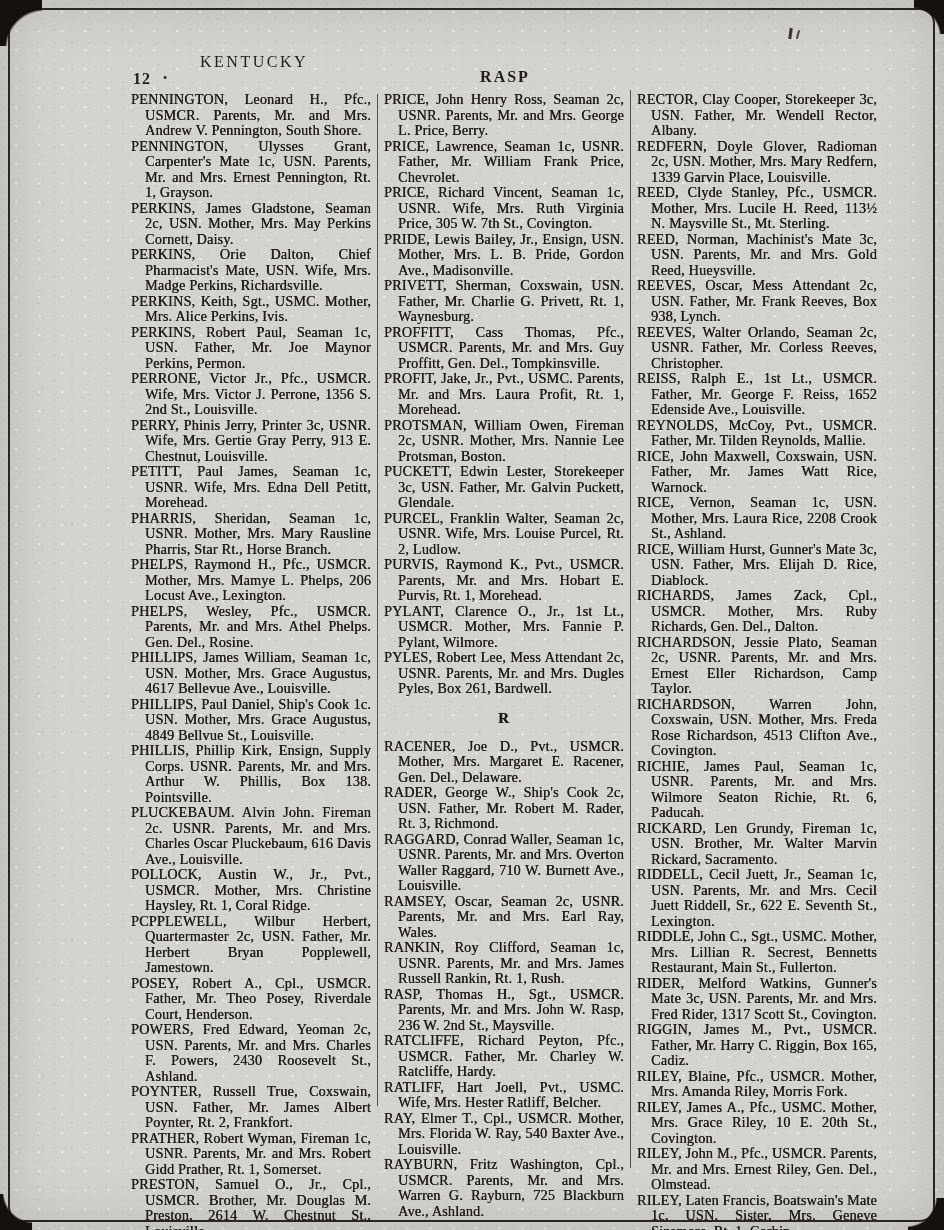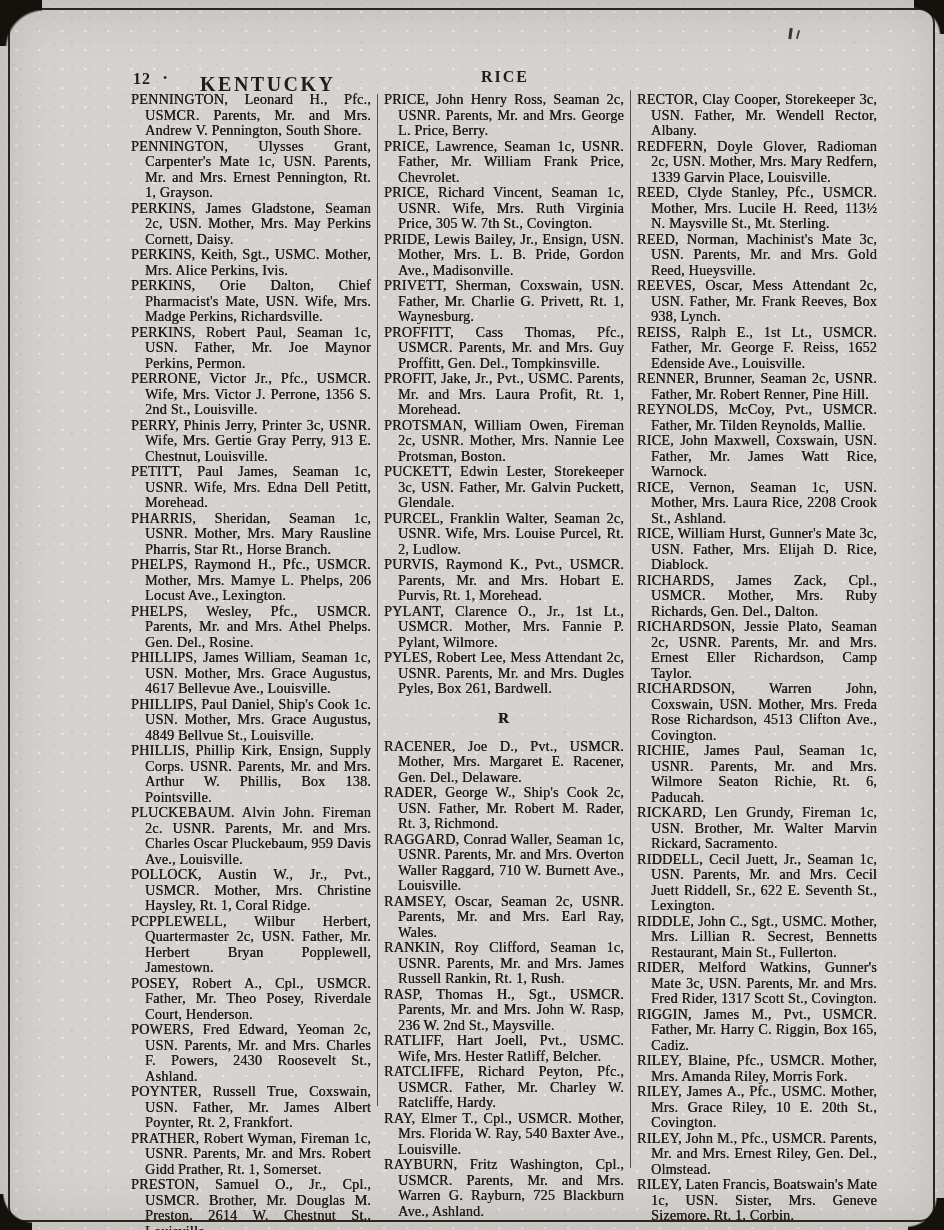--- a/index.html
+++ b/index.html
@@ -30,21 +30,21 @@
     background:radial-gradient(circle at -5% 105%, transparent 56%, #15120e 60%);}
   .corner.bl{bottom:0;left:0;width:32px;height:36px;
     background:radial-gradient(circle at 105% -5%, transparent 58%, #15120e 62%);}
   .corner.br{bottom:0;right:0;width:36px;height:32px;
     background:radial-gradient(circle at -5% -5%, transparent 58%, #15120e 62%);}
   .speck1{position:absolute;left:789px;top:28px;width:3px;height:11px;background:#3a362f;transform:rotate(8deg);}
   .speck2{position:absolute;left:797px;top:30px;width:2px;height:9px;background:#4a463e;transform:rotate(14deg);}
 
   .header-num{position:absolute;left:133px;top:70px;font-size:16px;font-weight:bold;letter-spacing:1px;}
   .header-bullet{position:absolute;left:163px;top:71px;font-size:12px;}
-  .header-region{position:absolute;left:200px;top:73px;font-size:20px;font-weight:bold;letter-spacing:2.5px;}
+  .header-region{position:absolute;left:200px;top:53px;font-size:16px;font-weight:normal;letter-spacing:2.5px;}
   .header-dead{position:absolute;left:505px;top:68px;transform:translateX(-50%);font-size:16px;font-weight:bold;letter-spacing:2px;}
 
   .col{position:absolute;top:92px;width:240px;}
   .col1{left:131px;}
   .col2{left:384px;}
   .col3{left:637px;}
   .divider{position:absolute;width:1px;background:#56524b;}
   .div1{left:377px;top:94px;height:1012px;}
   .div2{left:630px;top:90px;height:1078px;}
 
@@ -76,42 +76,42 @@
   <div class="corner tl"></div>
   <div class="corner tr"></div>
   <div class="corner bl"></div>
   <div class="corner br"></div>
   <div class="speck1"></div>
   <div class="speck2"></div>
 
   <span class="header-num">12</span>
   <span class="header-bullet">•</span>
   <span class="header-region">KENTUCKY</span>
-  <span class="header-dead">RICE</span>
+  <span class="header-dead">RASP</span>
 
   <div class="divider div1"></div>
   <div class="divider div2"></div>
 
   <div class="col col1">
       <p class="entry">PENNINGTON, Leonard H., Pfc., USMCR. Parents, Mr. and Mrs. Andrew V. Pennington, South Shore.</p>
       <p class="entry">PENNINGTON, Ulysses Grant, Carpenter's Mate 1c, USN. Parents, Mr. and Mrs. Ernest Pennington, Rt. 1, Grayson.</p>
       <p class="entry">PERKINS, James Gladstone, Seaman 2c, USN. Mother, Mrs. May Perkins Cornett, Daisy.</p>
+      <p class="entry">PERKINS, Orie Dalton, Chief Pharmacist's Mate, USN. Wife, Mrs. Madge Perkins, Richardsville.</p>
       <p class="entry">PERKINS, Keith, Sgt., USMC. Mother, Mrs. Alice Perkins, Ivis.</p>
-      <p class="entry">PERKINS, Orie Dalton, Chief Pharmacist's Mate, USN. Wife, Mrs. Madge Perkins, Richardsville.</p>
       <p class="entry">PERKINS, Robert Paul, Seaman 1c, USN. Father, Mr. Joe Maynor Perkins, Permon.</p>
       <p class="entry">PERRONE, Victor Jr., Pfc., USMCR. Wife, Mrs. Victor J. Perrone, 1356 S. 2nd St., Louisville.</p>
       <p class="entry">PERRY, Phinis Jerry, Printer 3c, USNR. Wife, Mrs. Gertie Gray Perry, 913 E. Chestnut, Louisville.</p>
       <p class="entry">PETITT, Paul James, Seaman 1c, USNR. Wife, Mrs. Edna Dell Petitt, Morehead.</p>
       <p class="entry">PHARRIS, Sheridan, Seaman 1c, USNR. Mother, Mrs. Mary Rausline Pharris, Star Rt., Horse Branch.</p>
       <p class="entry">PHELPS, Raymond H., Pfc., USMCR. Mother, Mrs. Mamye L. Phelps, 206 Locust Ave., Lexington.</p>
       <p class="entry">PHELPS, Wesley, Pfc., USMCR. Parents, Mr. and Mrs. Athel Phelps. Gen. Del., Rosine.</p>
       <p class="entry">PHILLIPS, James William, Seaman 1c, USN. Mother, Mrs. Grace Augustus, 4617 Bellevue Ave., Louisville.</p>
       <p class="entry">PHILLIPS, Paul Daniel, Ship's Cook 1c. USN. Mother, Mrs. Grace Augustus, 4849 Bellvue St., Louisville.</p>
       <p class="entry">PHILLIS, Phillip Kirk, Ensign, Supply Corps. USNR. Parents, Mr. and Mrs. Arthur W. Phillis, Box 138. Pointsville.</p>
-      <p class="entry">PLUCKEBAUM. Alvin John. Fireman 2c. USNR. Parents, Mr. and Mrs. Charles Oscar Pluckebaum, 959 Davis Ave., Louisville.</p>
+      <p class="entry">PLUCKEBAUM. Alvin John. Fireman 2c. USNR. Parents, Mr. and Mrs. Charles Oscar Pluckebaum, 616 Davis Ave., Louisville.</p>
       <p class="entry">POLLOCK, Austin W., Jr., Pvt., USMCR. Mother, Mrs. Christine Haysley, Rt. 1, Coral Ridge.</p>
       <p class="entry">PCPPLEWELL, Wilbur Herbert, Quartermaster 2c, USN. Father, Mr. Herbert Bryan Popplewell, Jamestown.</p>
       <p class="entry">POSEY, Robert A., Cpl., USMCR. Father, Mr. Theo Posey, Riverdale Court, Henderson.</p>
       <p class="entry">POWERS, Fred Edward, Yeoman 2c, USN. Parents, Mr. and Mrs. Charles F. Powers, 2430 Roosevelt St., Ashland.</p>
       <p class="entry">POYNTER, Russell True, Coxswain, USN. Father, Mr. James Albert Poynter, Rt. 2, Frankfort.</p>
       <p class="entry">PRATHER, Robert Wyman, Fireman 1c, USNR. Parents, Mr. and Mrs. Robert Gidd Prather, Rt. 1, Somerset.</p>
       <p class="entry">PRESTON, Samuel O., Jr., Cpl., USMCR. Brother, Mr. Douglas M. Preston, 2614 W. Chestnut St., Louisville.</p>
     </div>
   <div class="col col2">
       <p class="entry">PRICE, John Henry Ross, Seaman 2c, USNR. Parents, Mr. and Mrs. George L. Price, Berry.</p>
@@ -127,33 +127,33 @@
       <p class="entry">PURVIS, Raymond K., Pvt., USMCR. Parents, Mr. and Mrs. Hobart E. Purvis, Rt. 1, Morehead.</p>
       <p class="entry">PYLANT, Clarence O., Jr., 1st Lt., USMCR. Mother, Mrs. Fannie P. Pylant, Wilmore.</p>
       <p class="entry">PYLES, Robert Lee, Mess Attendant 2c, USNR. Parents, Mr. and Mrs. Dugles Pyles, Box 261, Bardwell.</p>
       <div class="letter-head">R</div>
       <p class="entry">RACENER, Joe D., Pvt., USMCR. Mother, Mrs. Margaret E. Racener, Gen. Del., Delaware.</p>
       <p class="entry">RADER, George W., Ship's Cook 2c, USN. Father, Mr. Robert M. Rader, Rt. 3, Richmond.</p>
       <p class="entry">RAGGARD, Conrad Waller, Seaman 1c, USNR. Parents, Mr. and Mrs. Overton Waller Raggard, 710 W. Burnett Ave., Louisville.</p>
       <p class="entry">RAMSEY, Oscar, Seaman 2c, USNR. Parents, Mr. and Mrs. Earl Ray, Wales.</p>
       <p class="entry">RANKIN, Roy Clifford, Seaman 1c, USNR. Parents, Mr. and Mrs. James Russell Rankin, Rt. 1, Rush.</p>
       <p class="entry">RASP, Thomas H., Sgt., USMCR. Parents, Mr. and Mrs. John W. Rasp, 236 W. 2nd St., Maysville.</p>
+      <p class="entry">RATCLIFFE, Richard Peyton, Pfc., USMCR. Father, Mr. Charley W. Ratcliffe, Hardy.</p>
       <p class="entry">RATLIFF, Hart Joell, Pvt., USMC. Wife, Mrs. Hester Ratliff, Belcher.</p>
-      <p class="entry">RATCLIFFE, Richard Peyton, Pfc., USMCR. Father, Mr. Charley W. Ratcliffe, Hardy.</p>
       <p class="entry">RAY, Elmer T., Cpl., USMCR. Mother, Mrs. Florida W. Ray, 540 Baxter Ave., Louisville.</p>
       <p class="entry">RAYBURN, Fritz Washington, Cpl., USMCR. Parents, Mr. and Mrs. Warren G. Rayburn, 725 Blackburn Ave., Ashland.</p>
     </div>
   <div class="col col3">
       <p class="entry">RECTOR, Clay Cooper, Storekeeper 3c, USN. Father, Mr. Wendell Rector, Albany.</p>
       <p class="entry">REDFERN, Doyle Glover, Radioman 2c, USN. Mother, Mrs. Mary Redfern, 1339 Garvin Place, Louisville.</p>
       <p class="entry">REED, Clyde Stanley, Pfc., USMCR. Mother, Mrs. Lucile H. Reed, 113½ N. Maysville St., Mt. Sterling.</p>
       <p class="entry">REED, Norman, Machinist's Mate 3c, USN. Parents, Mr. and Mrs. Gold Reed, Hueysville.</p>
       <p class="entry">REEVES, Oscar, Mess Attendant 2c, USN. Father, Mr. Frank Reeves, Box 938, Lynch.</p>
+      <p class="entry">REEVES, Walter Orlando, Seaman 2c, USNR. Father, Mr. Corless Reeves, Christopher.</p>
       <p class="entry">REISS, Ralph E., 1st Lt., USMCR. Father, Mr. George F. Reiss, 1652 Edenside Ave., Louisville.</p>
-      <p class="entry">RENNER, Brunner, Seaman 2c, USNR. Father, Mr. Robert Renner, Pine Hill.</p>
       <p class="entry">REYNOLDS, McCoy, Pvt., USMCR. Father, Mr. Tilden Reynolds, Mallie.</p>
       <p class="entry">RICE, John Maxwell, Coxswain, USN. Father, Mr. James Watt Rice, Warnock.</p>
       <p class="entry">RICE, Vernon, Seaman 1c, USN. Mother, Mrs. Laura Rice, 2208 Crook St., Ashland.</p>
       <p class="entry">RICE, William Hurst, Gunner's Mate 3c, USN. Father, Mrs. Elijah D. Rice, Diablock.</p>
       <p class="entry">RICHARDS, James Zack, Cpl., USMCR. Mother, Mrs. Ruby Richards, Gen. Del., Dalton.</p>
       <p class="entry">RICHARDSON, Jessie Plato, Seaman 2c, USNR. Parents, Mr. and Mrs. Ernest Eller Richardson, Camp Taylor.</p>
       <p class="entry">RICHARDSON, Warren John, Coxswain, USN. Mother, Mrs. Freda Rose Richardson, 4513 Clifton Ave., Covington.</p>
       <p class="entry">RICHIE, James Paul, Seaman 1c, USNR. Parents, Mr. and Mrs. Wilmore Seaton Richie, Rt. 6, Paducah.</p>
       <p class="entry">RICKARD, Len Grundy, Fireman 1c, USN. Brother, Mr. Walter Marvin Rickard, Sacramento.</p>
       <p class="entry">RIDDELL, Cecil Juett, Jr., Seaman 1c, USN. Parents, Mr. and Mrs. Cecil Juett Riddell, Sr., 622 E. Seventh St., Lexington.</p>

